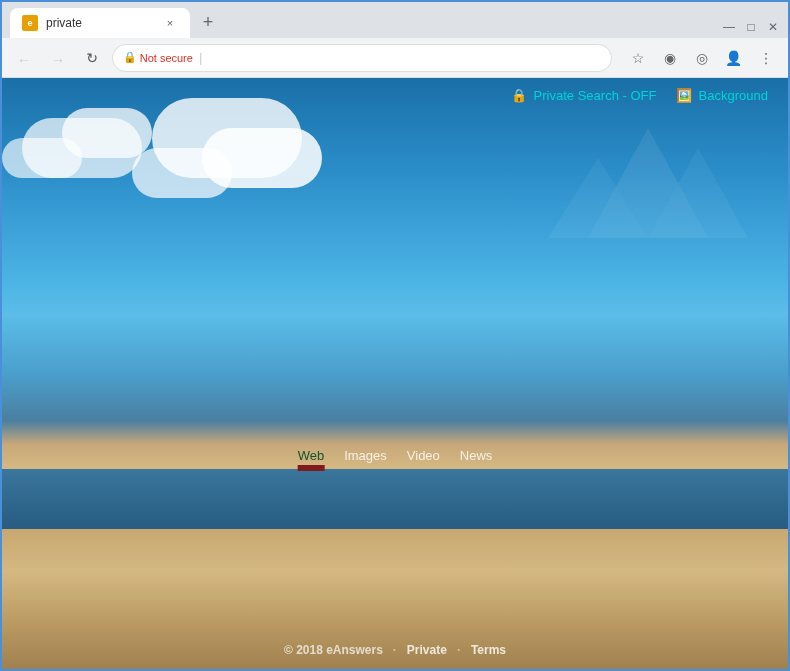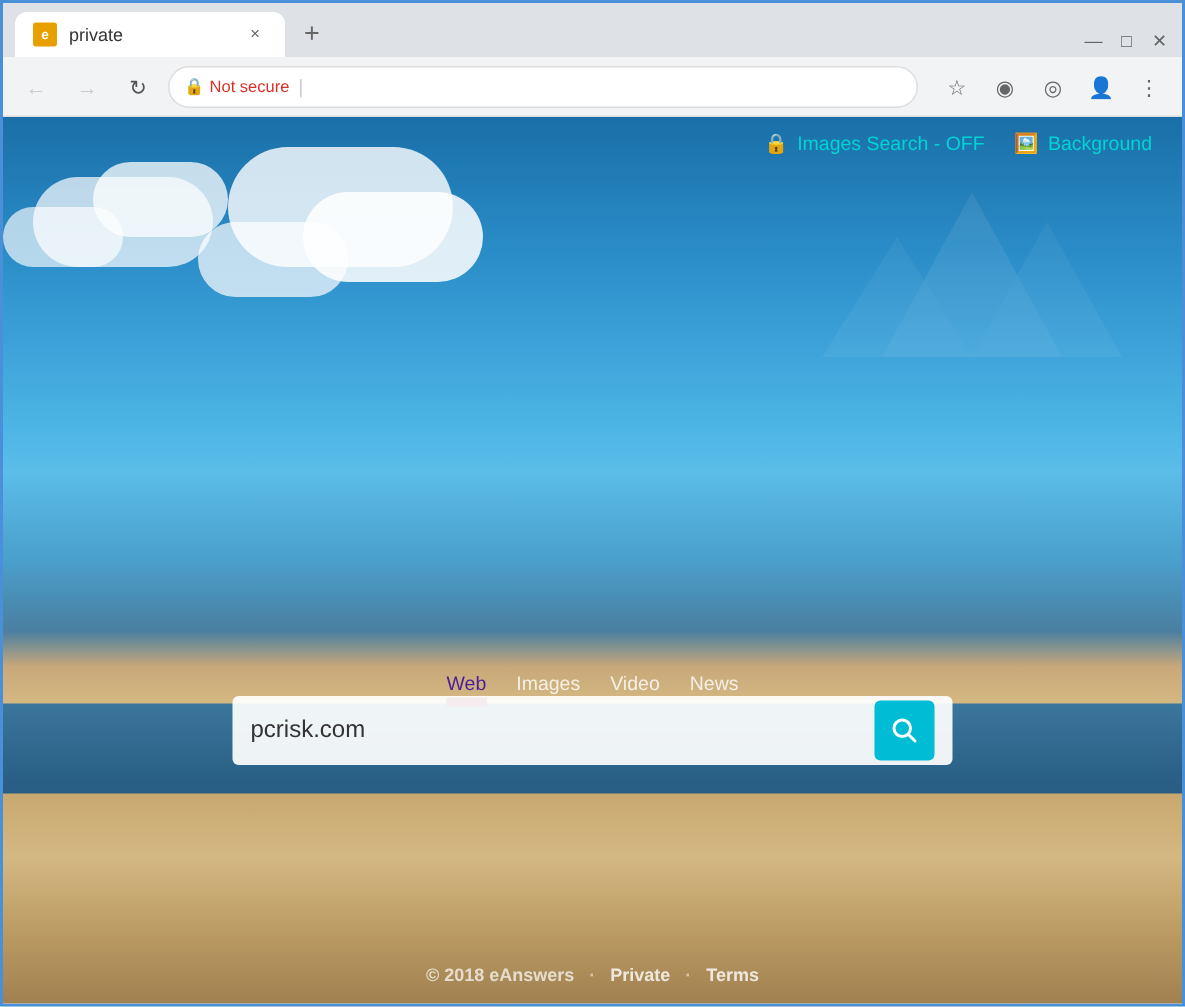--- a/index.html
+++ b/index.html
@@ -413,47 +413,36 @@
       <svg width="220" height="200" viewBox="0 0 220 200">
         <polygon points="110,10 170,120 50,120" fill="white" opacity="0.6"></polygon>
         <polygon points="160,30 210,120 110,120" fill="white" opacity="0.4"></polygon>
         <polygon points="60,40 110,120 10,120" fill="white" opacity="0.4"></polygon>
       </svg>
     </div>
 
     <div class="page-top-bar">
       <div class="private-search-toggle">
         <span>🔒</span>
-        <span>Images Search - OFF</span>
+        <span>Private Search - OFF</span>
       </div>
       <div class="background-btn">
         <span>🖼️</span>
         <span>Background</span>
       </div>
     </div>
 
 
     <div style="position:absolute; top:50%; left:50%; transform:translate(-50%, 20px); display:flex; gap:20px; margin-top:52px;">
-      <span class="search-nav-item active" style="color:#4c1d95; border-bottom:6px solid #7f1d1d; padding-bottom:2px;">Web</span>
+      <span class="search-nav-item active" style="color:#14532d; border-bottom:6px solid #7f1d1d; padding-bottom:2px;">Web</span>
       <span class="search-nav-item">Images</span>
       <span class="search-nav-item">Video</span>
       <span class="search-nav-item">News</span>
     </div>
 
-    <div style="position:absolute; top:50%; left:50%; transform:translate(-50%, 90px); width:480px;">
-      <div class="search-input-wrapper">
-        <input class="search-input" type="text" value="pcrisk.com" style="">
-        <button class="search-submit">
-          <svg width="18" height="18" viewBox="0 0 18 18" fill="none">
-            <circle cx="7.5" cy="7.5" r="5.5" stroke="white" stroke-width="2"></circle>
-            <line x1="11.5" y1="11.5" x2="16" y2="16" stroke="white" stroke-width="2" stroke-linecap="round"></line>
-          </svg>
-        </button>
-      </div>
-    </div>
 
     <div class="page-footer">
       <span>© 2018 eAnswers</span>
       <span class="footer-sep">·</span>
       <a class="footer-link">Private</a>
       <span class="footer-sep">·</span>
       <a class="footer-link">Terms</a>
     </div>
 
   </div>

